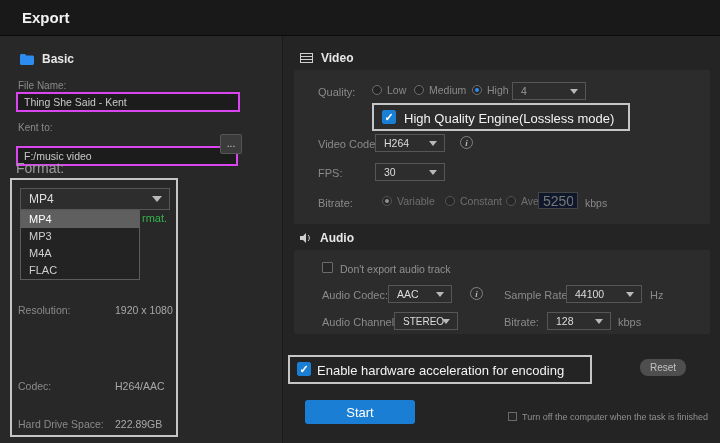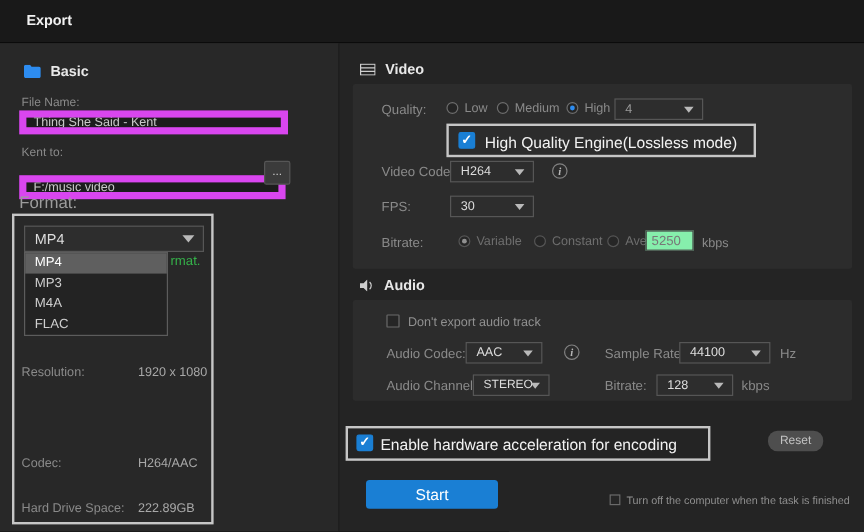--- a/index.html
+++ b/index.html
@@ -2,38 +2,38 @@
 <html><head>
 <meta charset="utf-8">
 <style>
   *{margin:0;padding:0;box-sizing:border-box}
   html,body{width:100%;height:100%}
   body{background:#0d0d0d;font-family:"Liberation Sans",sans-serif}
   .app{position:relative;width:720px;height:443px;background:#262626;overflow:hidden;color:#ccc}
 
   
   .titlebar{position:absolute;left:0;top:0;width:720px;height:36px;background:#191919;border-bottom:1px solid #0b0b0b}
-  .dialog-title{position:absolute;left:22px;top:0;line-height:35px;font-size:12px;font-weight:bold;color:#f2f2f2}
+  .dialog-title{position:absolute;left:22px;top:0;line-height:35px;font-size:15px;font-weight:bold;color:#f2f2f2}
 
   
   .left-panel{position:absolute;left:0;top:36px;width:283px;height:407px;background:#282828;border-right:1px solid #1a1a1a}
   .right-panel{position:absolute;left:283px;top:36px;width:437px;height:407px;background:#242424}
 
   .section-header{position:absolute;display:flex;align-items:center;gap:8px}
   .section-title{font-size:12px;font-weight:bold;color:#e8e8e8}
   .basic-header{left:20px;top:16px}
   .video-header{left:17px;top:15px}
   .audio-header{left:17px;top:195px}
   .icon-wrap{display:inline-flex;align-items:center}
 
   .small-label{position:absolute;font-size:10px;color:#8a8a8a}
   .file-name-label{left:18px;top:44px}
   .save-to-label{left:18px;top:86px}
 
-  .text-input{position:absolute;height:20px;background:#1c1c1c;border:6px solid #d946ef;color:#c9c9c9;font-size:10.5px;padding:0 6px;font-family:inherit;outline:none}
+  .text-input{position:absolute;height:20px;background:#1c1c1c;border:2px solid #d946ef;color:#c9c9c9;font-size:10.5px;padding:0 6px;font-family:inherit;outline:none}
   .file-name-input{left:16px;top:56px;width:224px}
   .save-to-input{left:16px;top:110px;width:222px}
   .browse-button{position:absolute;left:220px;top:98px;width:22px;height:20px;background:#3b3b3b;border:1px solid #565656;color:#ccc;border-radius:2px;font-size:10px;line-height:1;cursor:pointer}
 
   .format-label{position:absolute;left:16px;top:124px;font-size:14px;color:#9c9c9c}
   .highlight-box{position:absolute;border:2px solid #c6c6c6;pointer-events:none}
   .format-highlight{left:10px;top:142px;width:168px;height:259px}
 
   .dropdown{position:absolute;background:#2d2d2d;border:1px solid #565656;cursor:pointer}
   .dropdown-value{position:absolute;left:8px;top:50%;transform:translateY(-50%);color:#ddd;white-space:nowrap}
@@ -80,21 +80,21 @@
   .hq-checkbox{left:88px;top:40px}
   .hq-label{position:absolute;left:110px;top:41px;font-size:13px;color:#f2f2f2;white-space:nowrap;cursor:pointer}
   .vc-label{left:24px;top:68px}
   .vc-dropdown{left:81px;top:64px;width:70px;height:18px;font-size:10.5px}
   .info-icon{position:absolute;width:13px;height:13px;border-radius:50%;border:1px solid #828282;color:#b8b8b8;font-size:9px;font-style:italic;font-weight:bold;display:flex;align-items:center;justify-content:center;font-family:"Liberation Serif",serif;cursor:pointer}
   .vc-info{left:166px;top:66px}
   .fps-label{left:24px;top:97px}
   .fps-dropdown{left:81px;top:93px;width:70px;height:18px;font-size:10.5px}
   .br-label{left:24px;top:127px}
   .br-variable{left:88px;top:125px}.br-constant{left:151px;top:125px}.br-average{left:212px;top:125px}
-  .bitrate-input{left:244px;top:122px;width:40px;height:17px;color:#787878;font-size:11px;background:#86efac;border:1px solid #454545;padding:0 4px}
+  .bitrate-input{left:244px;top:122px;width:40px;height:17px;color:#787878;font-size:14px;background:#0f172a;border:1px solid #454545;padding:0 4px}
   .br-unit{left:291px;top:127px;font-size:10.5px}
 
   
   .ax-checkbox{left:28px;top:12px}
   .ax-label{position:absolute;left:46px;top:13px;font-size:10.5px;color:#909090;white-space:nowrap;cursor:pointer}
   .ac-label{left:28px;top:39px}
   .ac-dropdown{left:94px;top:35px;width:64px;height:18px;font-size:10.5px}
   .ac-info{left:176px;top:37px}
   .sr-label{left:210px;top:39px}
   .sr-dropdown{left:272px;top:35px;width:76px;height:18px;font-size:10.5px}

